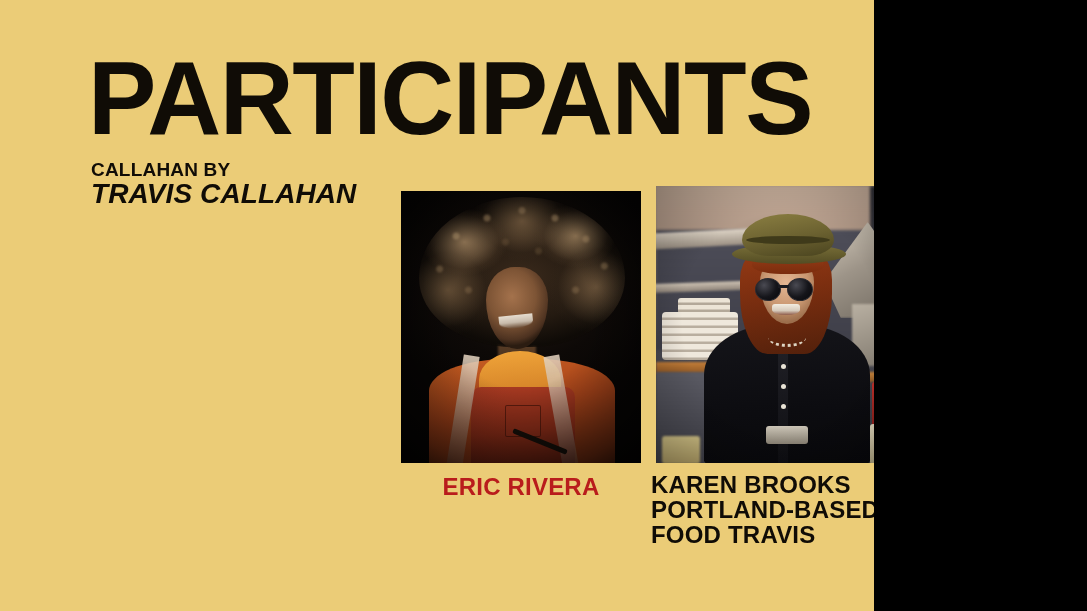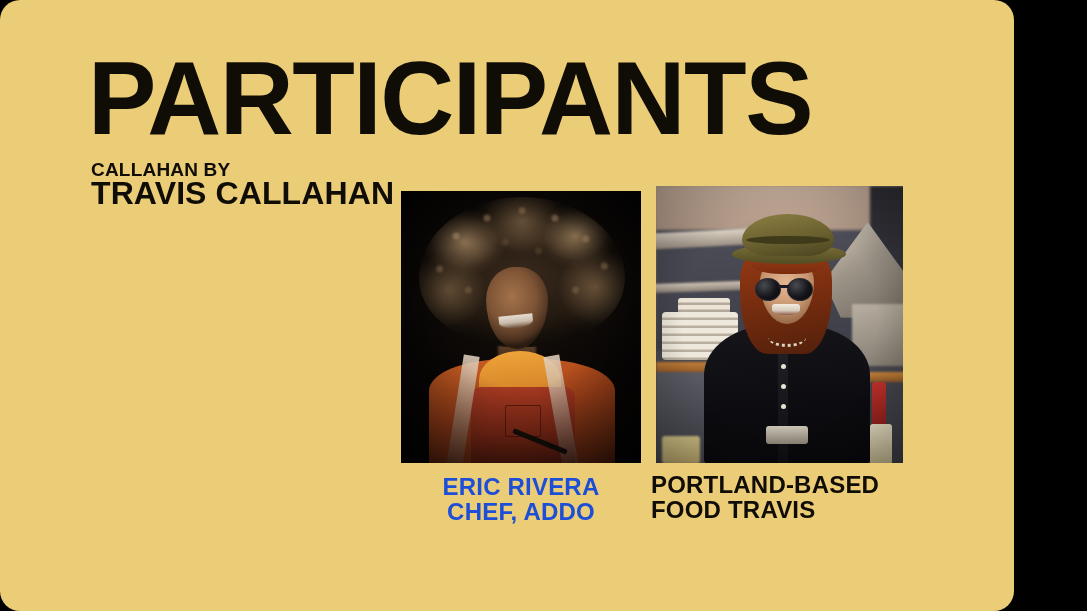--- a/index.html
+++ b/index.html
@@ -3,26 +3,25 @@
 <meta charset="utf-8">
 <title>Participants Slide</title>
 <style>
   html, body {
     margin: 0;
     padding: 0;
     background: #000;
   }
   #stage {
     position: relative;
-    width: 1014px;
+    width: 874px;
     height: 611px;
     overflow: hidden;
     background: #ebcc77;
     font-family: "Liberation Sans", "DejaVu Sans", sans-serif;
-    border-radius: 20px;
     -webkit-font-smoothing: antialiased;
   }
 
   
   #title {
     position: absolute;
     left: 88px;
     top: 46px;
     font-size: 104px;
     line-height: 104px;
@@ -43,24 +42,25 @@
     font-weight: 700;
   }
   #moderator .mod-label {
     font-size: 19px;
     line-height: 23px;
     letter-spacing: 0.2px;
     white-space: nowrap;
   }
   #moderator .mod-name,
   #moderator .mod-role {
-    font-size: 32px;
+    font-size: 28px;
     line-height: 25px;
     letter-spacing: 0.1px;
     white-space: nowrap;
+    font-style: italic;
   }
 
   
   .photo {
     position: absolute;
     overflow: hidden;
     background: #0b0908;
   }
   #photo-eric {
     left: 401px;
@@ -459,26 +459,26 @@
       <div class="ph-layer k-lens" id="k-lens-r"></div>
       <div class="ph-layer" id="k-bridge"></div>
       <div class="ph-layer" id="karen-hat-brim"></div>
       <div class="ph-layer" id="karen-hat"></div>
       <div class="ph-layer" id="karen-hat-band"></div>
       <div class="ph-layer" id="karen-necklace"></div>
       <div id="karen-vig"></div>
     </div>
   </div>
 
-  <div class="caption" id="caption-eric" style="color: #1d4ed8;">
+  <div class="caption" id="caption-eric" style="color: #b91c1c;">
     <div>ERIC RIVERA</div>
-    <div>CHEF, ADDO</div>
   </div>
 
   <div class="caption" id="caption-karen" style="color: rgb(16, 12, 6);">
+    <div>KAREN BROOKS</div>
     <div>PORTLAND-BASED</div>
     <div>FOOD TRAVIS</div>
   </div>
 
   <div id="cursor" style="left: 1057px; top: 189px;">
     <svg width="18" height="24" viewBox="0 0 18 24" xmlns="http://www.w3.org/2000/svg">
       <path d="M1.5 1.2 L1.5 18.2 L5.6 14.2 L8.3 20.4 L11.0 19.2 L8.4 13.2 L13.6 13.0 Z" fill="#141414" stroke="#f2f2f2" stroke-width="1.1" stroke-linejoin="round"></path>
     </svg>
   </div>
 

